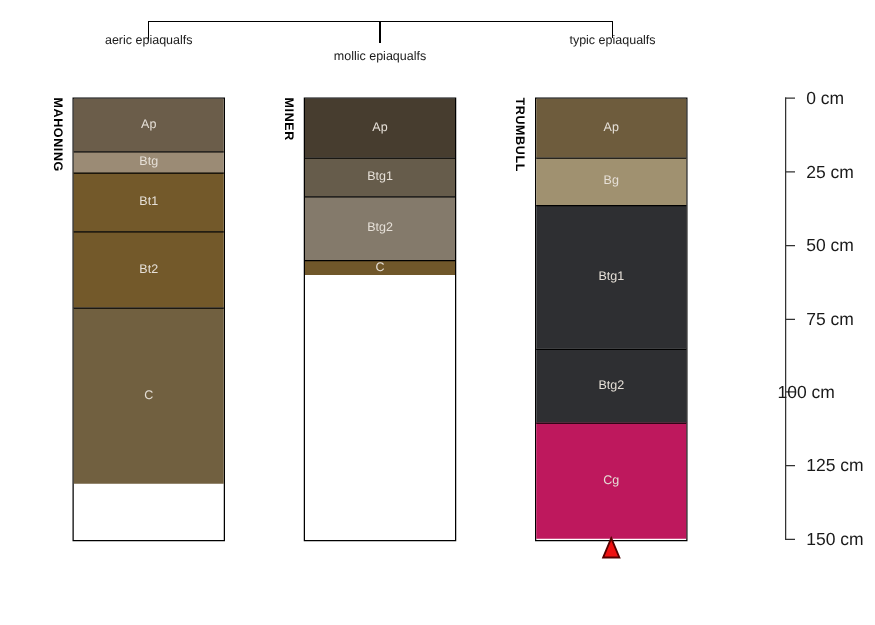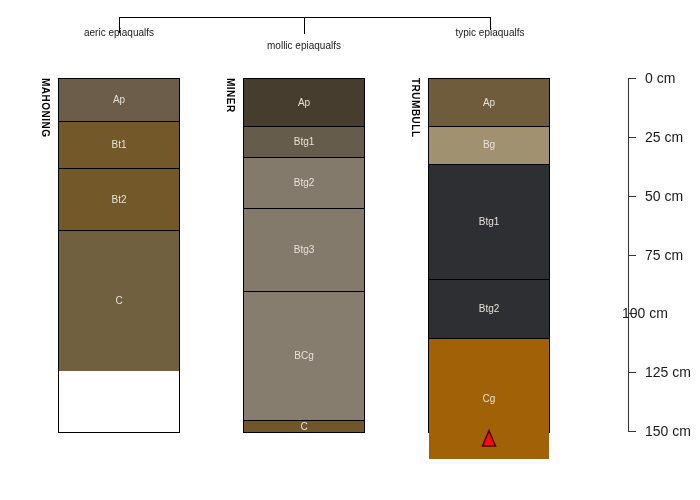--- a/index.html
+++ b/index.html
@@ -58,20 +58,23 @@
   <span class="bracket-label bl-0">aeric epiaqualfs</span>
   <span class="bracket-label bl-1">mollic epiaqualfs</span>
   <span class="bracket-label bl-2">typic epiaqualfs</span>
 
   <div id="profiles">
       <div class="profile-name" style="left: 40px;">MAHONING</div>
       <div class="column" style="left: 58px;">
         <div class="horizon" style="height: 42.36px; background: rgb(107, 93, 74);">
           <span class="horizon-label" style="color: rgb(230, 224, 216);">Ap</span>
         </div>
+        <div class="horizon bordered" style="height: 16.47px; background: rgb(155, 139, 117);">
+          <span class="horizon-label" style="color: rgb(230, 224, 216);">Btg</span>
+        </div>
         <div class="horizon bordered" style="height: 47.07px; background: rgb(115, 89, 42);">
           <span class="horizon-label" style="color: rgb(230, 224, 216);">Bt1</span>
         </div>
         <div class="horizon bordered" style="height: 61.19px; background: rgb(115, 89, 42);">
           <span class="horizon-label" style="color: rgb(230, 224, 216);">Bt2</span>
         </div>
         <div class="horizon bordered" style="height: 141.2px; background: rgb(113, 96, 64);">
           <span class="horizon-label" style="color: rgb(230, 224, 216);">C</span>
         </div>
       </div>
@@ -79,45 +82,39 @@
       <div class="column" style="left: 243px;">
         <div class="horizon" style="height: 47.07px; background: rgb(71, 61, 47);">
           <span class="horizon-label" style="color: rgb(230, 224, 216);">Ap</span>
         </div>
         <div class="horizon bordered" style="height: 30.59px; background: rgb(102, 92, 75);">
           <span class="horizon-label" style="color: rgb(230, 224, 216);">Btg1</span>
         </div>
         <div class="horizon bordered" style="height: 51.77px; background: rgb(132, 122, 107);">
           <span class="horizon-label" style="color: rgb(230, 224, 216);">Btg2</span>
         </div>
-        <div class="horizon bordered" style="height: 82.37px; background: rgb(132, 122, 107);">
-          <span class="horizon-label" style="color: rgb(230, 224, 216);">Btg3</span>
-        </div>
-        <div class="horizon bordered" style="height: 129.43px; background: rgb(135, 125, 110);">
-          <span class="horizon-label" style="color: rgb(230, 224, 216);">BCg</span>
-        </div>
         <div class="horizon bordered" style="height: 11.77px; background: rgb(112, 87, 42);">
           <span class="horizon-label" style="color: rgb(230, 224, 216);">C</span>
         </div>
       </div>
       <div class="profile-name" style="left: 410px;">TRUMBULL</div>
       <div class="column" style="left: 428px;">
         <div class="horizon" style="height: 47.07px; background: rgb(110, 92, 61);">
           <span class="horizon-label" style="color: rgb(230, 224, 216);">Ap</span>
         </div>
         <div class="horizon bordered" style="height: 37.65px; background: rgb(160, 145, 112);">
           <span class="horizon-label" style="color: rgb(230, 224, 216);">Bg</span>
         </div>
         <div class="horizon bordered" style="height: 115.31px; background: rgb(46, 47, 50);">
           <span class="horizon-label" style="color: rgb(230, 224, 216);">Btg1</span>
         </div>
         <div class="horizon bordered" style="height: 58.83px; background: rgb(46, 47, 50);">
           <span class="horizon-label" style="color: rgb(230, 224, 216);">Btg2</span>
         </div>
-        <div class="horizon bordered" style="height: 121px; background: #a16207; padding-left: 44px;">
+        <div class="horizon bordered" style="height: 93px; background: #be185d; padding-left: 44px;">
           <span class="horizon-label" style="color: rgb(230, 224, 216);">Cg</span>
         </div>
       </div>
     </div>
 
   <svg class="marker-svg" style="left:481px; top:429px;" width="16" height="19">
     <polygon id="marker-poly" points="8,1.5 14.5,17 1.5,17" stroke-width="1.5" fill="#ee1111" stroke="#550000"></polygon>
   </svg>
 
   <div id="depth-scale">

